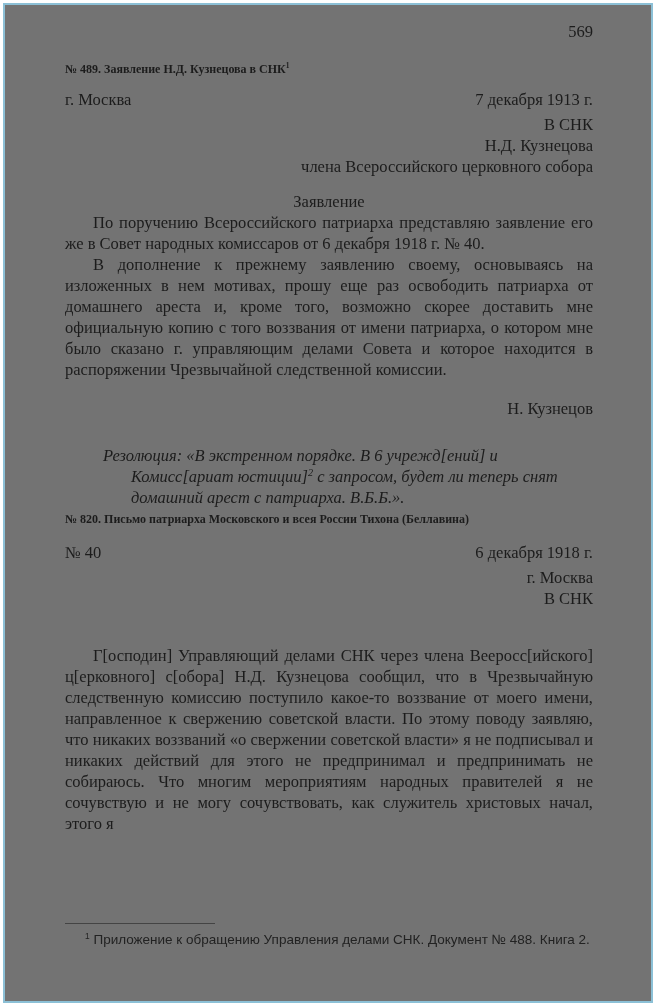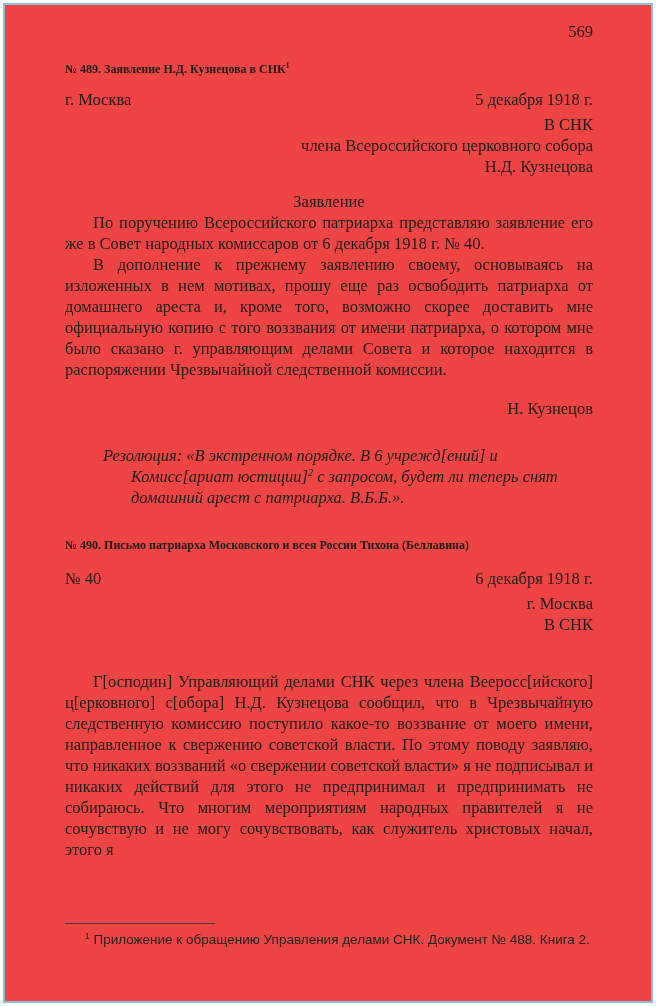--- a/index.html
+++ b/index.html
@@ -7,21 +7,21 @@
   .canvas {
     width: 656px;
     height: 1006px;
     padding: 3px;
     background: #ffffff;
   }
   .page {
     width: 100%;
     height: 100%;
     border: 2px solid #8cc0d6;
-    background: #ef4444;
+    background: #737373;
     padding: 16px 58px 0 60px;
     font-family: "Liberation Serif", "DejaVu Serif", serif;
     font-size: 16.5px;
     line-height: 21px;
     color: #1c1c1c;
     display: flex;
     flex-direction: column;
     overflow: hidden;
   }
   .page-number {
@@ -58,21 +58,20 @@
   .signature {
     text-align: right;
     margin-top: 18px;
     margin-bottom: 26px;
   }
   .resolution {
     font-style: italic;
     padding-left: 66px;
     text-indent: -28px;
     margin-right: 14px;
-    margin-bottom: 26px;
   }
   .source-bottom { margin-bottom: 30px; }
   .doc490-meta { margin-bottom: 16px; }
   .doc490-par { margin-bottom: 10px; margin-top: 20px; }
   sup {
     font-size: 0.62em;
     line-height: 0;
     vertical-align: super;
   }
   .footnotes {
@@ -99,40 +98,40 @@
 <div class="canvas">
   <div class="page" style="border-color: rgb(140, 192, 214);">
 
     <div class="page-number">569</div>
 
 
     <div class="doc-heading"><span>№ 489. Заявление Н.Д. Кузнецова в СНК</span><sup>1</sup></div>
 
     <div class="row-between">
       <span>г. Москва</span>
-      <span>5 декабря 1918 г.</span>
+      <span>7 декабря 1913 г.</span>
     </div>
 
     <div class="right-block addressee">
       <div>В СНК</div>
+      <div>Н.Д. Кузнецова</div>
       <div>члена Всероссийского церковного собора</div>
-      <div>Н.Д. Кузнецова</div>
     </div>
 
     <div class="centered">Заявление</div>
 
     <p class="body-par">По поручению Всероссийского патриарха представляю заявление его же в Совет народных комиссаров от 6 декабря 1918 г. № 40.</p>
     <p class="body-par">В дополнение к прежнему заявлению своему, основываясь на изложенных в нем мотивах, прошу еще раз освободить патриарха от домашнего ареста и, кроме того, возможно скорее доставить мне официальную копию с того воззвания от имени патриарха, о котором мне было сказано г. управляющим делами Совета и которое находится в распоряжении Чрезвычайной следственной комиссии.</p>
 
     <div class="signature">Н. Кузнецов</div>
 
     <div class="resolution"><span>Резолюция: «В экстренном порядке. В 6 учрежд[ений] и Комисс[ариат юстиции]</span><sup>2</sup><span> с запросом, будет ли теперь снят домашний арест с патриарха. В.Б.Б.».</span></div>
 
 
-    <div class="doc-heading doc-heading-490">№ 490. Письмо патриарха Московского и всея России Тихона (Беллавина)</div>
+    <div class="doc-heading doc-heading-490">№ 820. Письмо патриарха Московского и всея России Тихона (Беллавина)</div>
 
     <div class="doc490-meta">
       <div class="row-between">
         <span>№ 40</span>
         <span>6 декабря 1918 г.</span>
       </div>
       <div class="right-block">г. Москва</div>
       <div class="right-block">В СНК</div>
     </div>
 

